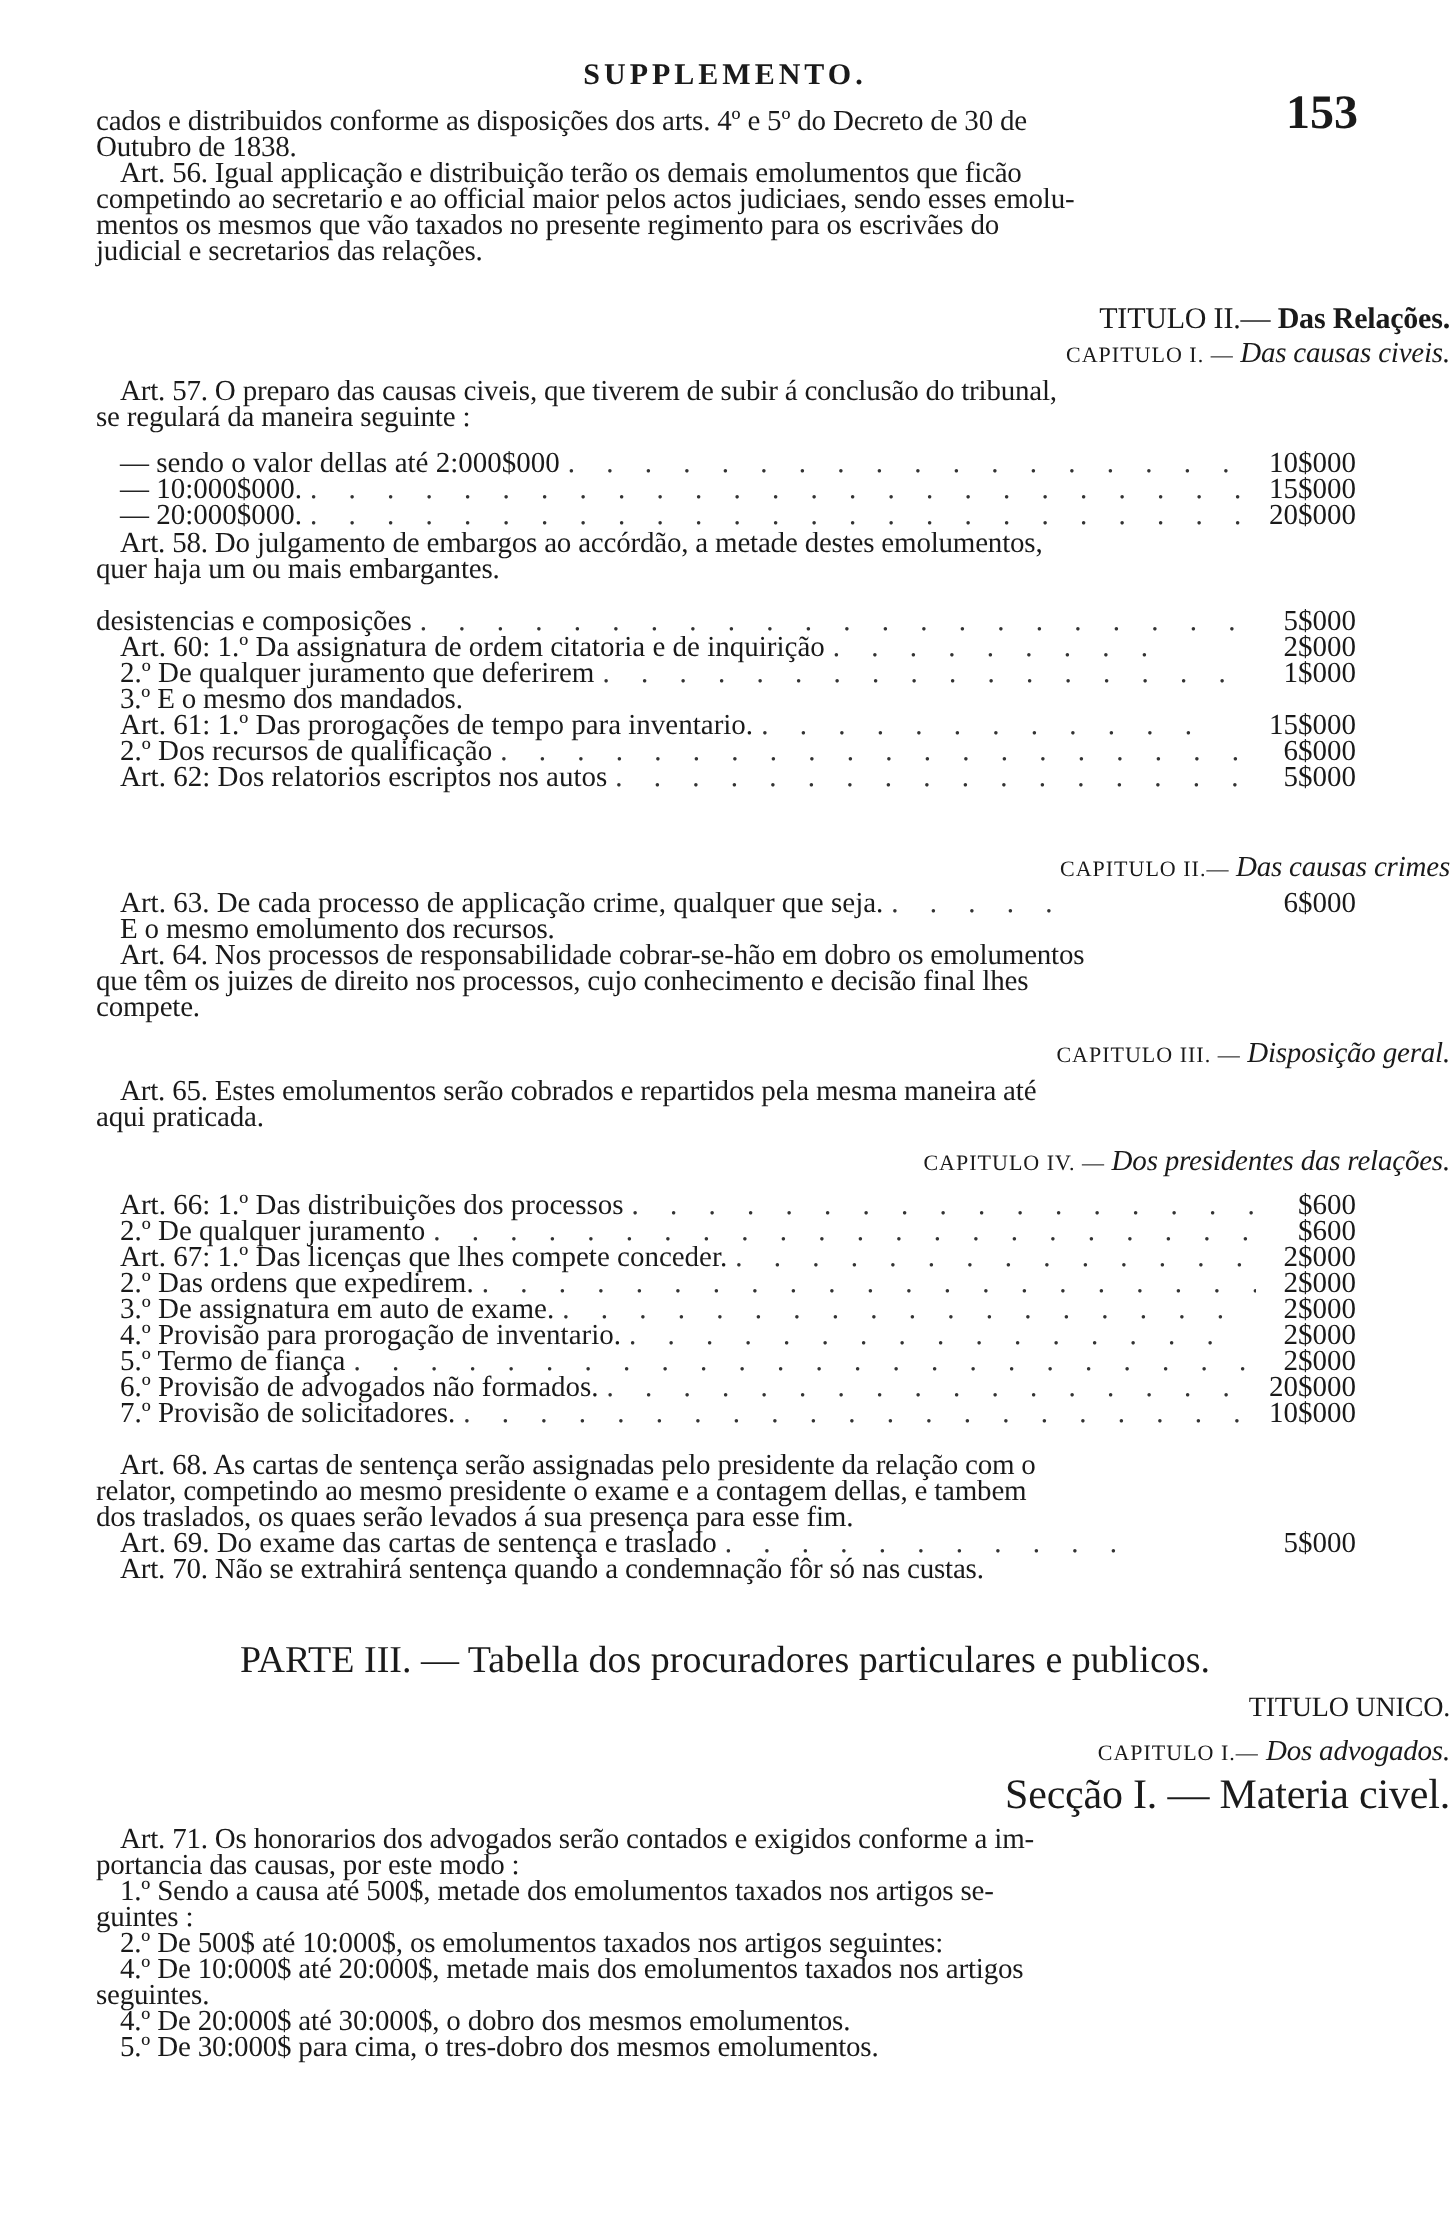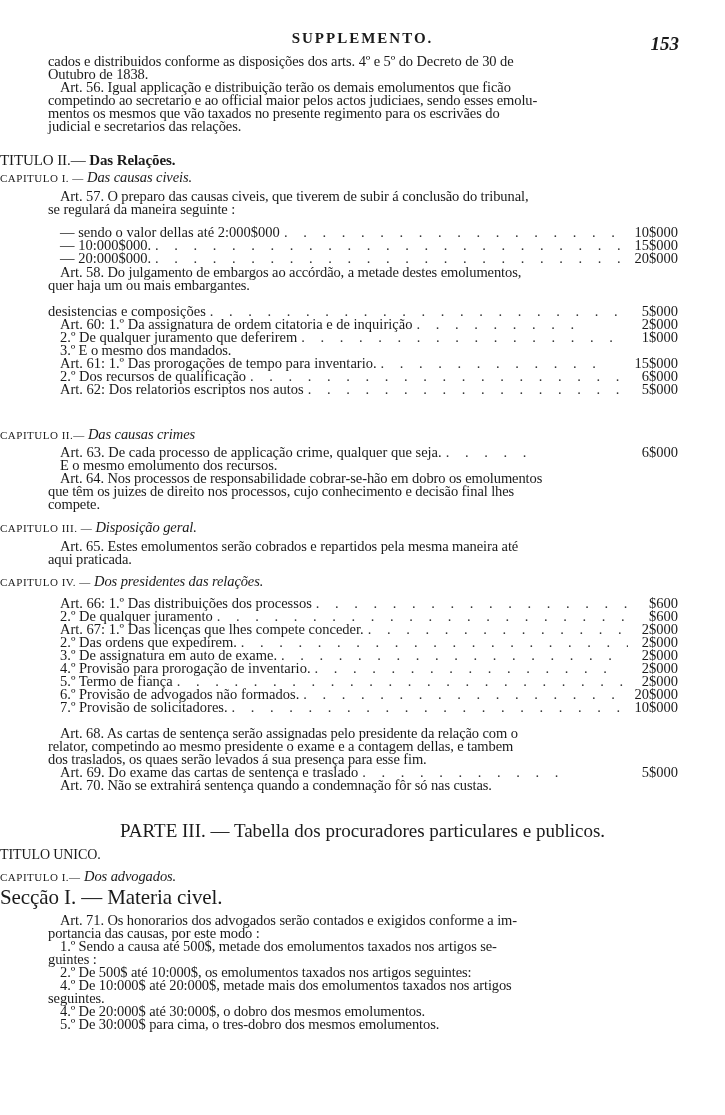--- a/index.html
+++ b/index.html
@@ -2,24 +2,24 @@
 <html><head>
 <meta charset="utf-8">
 <style>
   html, body { margin:0; padding:0; background:#ffffff; }
   body { width:725px; height:1115px; position:relative; overflow:hidden;
          font-family:"Liberation Serif","DejaVu Serif",serif; color:#1a1a1a; }
   .page { position:absolute; left:0; top:0; width:725px; height:1115px; }
   .line { position:absolute; left:48px; width:630px; font-size:14.5px; line-height:13px;
           white-space:nowrap; transform-origin:left top; letter-spacing:-0.1px; }
   .ind { left:60px; width:618px; }
-  .center { left:0; width:725px; text-align:left; }
+  .center { left:0; width:725px; text-align:right; }
   .header-title { position:absolute; top:30px; left:0; width:725px; text-align:center;
                   font-weight:bold; font-size:15px; letter-spacing:2px; }
-  .page-num { position:absolute; top:33px; right:46px; font-size:19px; font-weight:bold;font-style:italic; }
+  .page-num { position:absolute; top:44px; right:46px; font-size:24px; font-weight:bold; }
   .b { font-weight:bold; }
   .i { font-style:italic; }
   .sc { font-size:11px; letter-spacing:0.5px; text-transform:uppercase; }
   .row { position:absolute; left:60px; width:618px; font-size:14.5px; line-height:13px;
          display:flex; white-space:nowrap; }
   .row.flush { left:48px; width:630px; }
   .row .lbl { flex:0 0 auto; }
   .row .dots { flex:1 1 auto; overflow:hidden; letter-spacing:6px; padding:0 4px; color:#333; }
   .row .amt { flex:0 0 auto; text-align:right; min-width:50px; }
   .parte { position:absolute; left:0; width:725px; text-align:center; font-size:19px; top:820px; }

